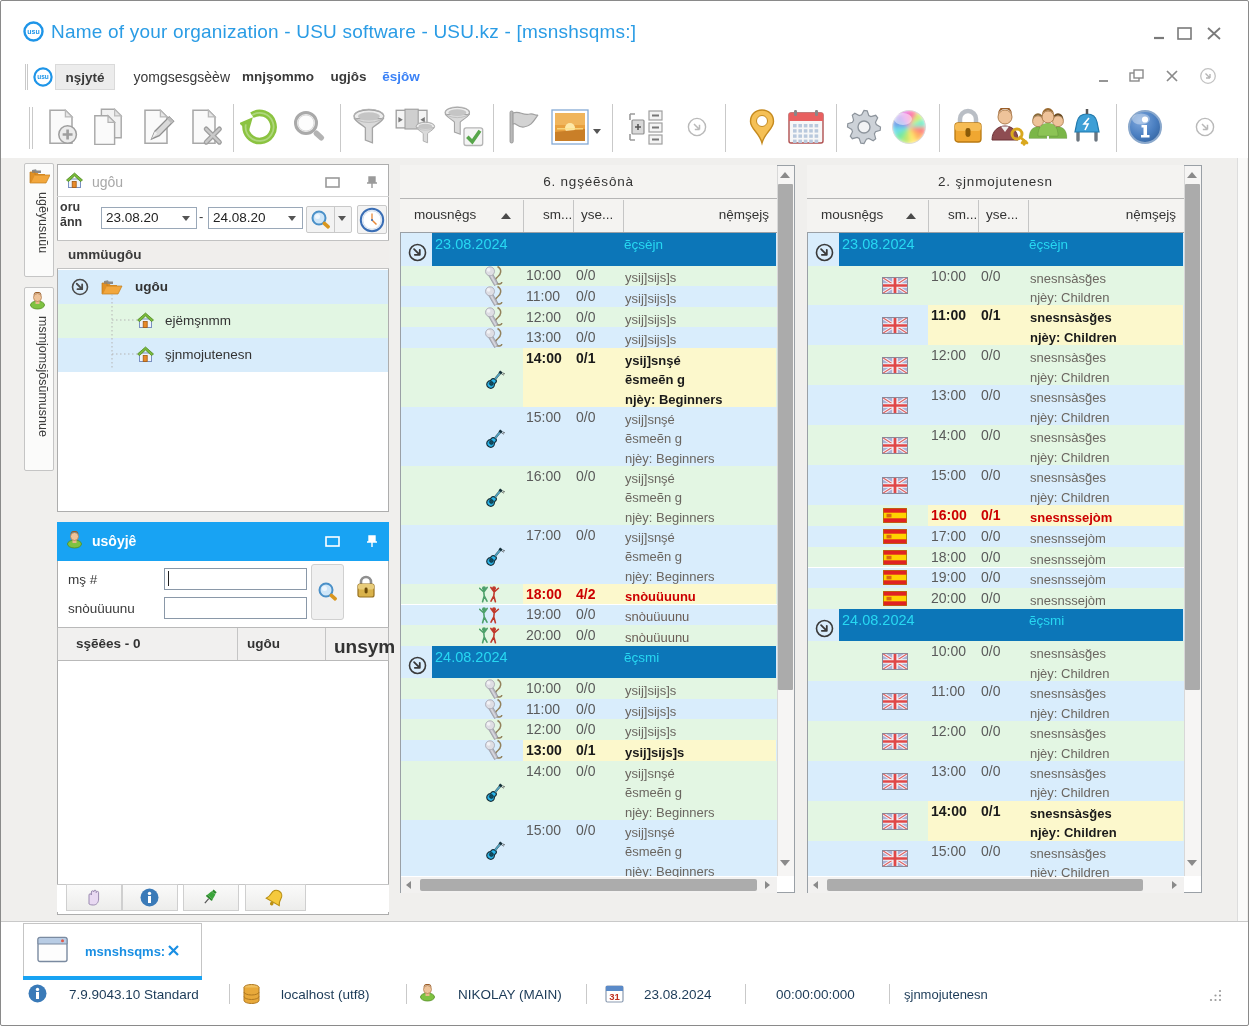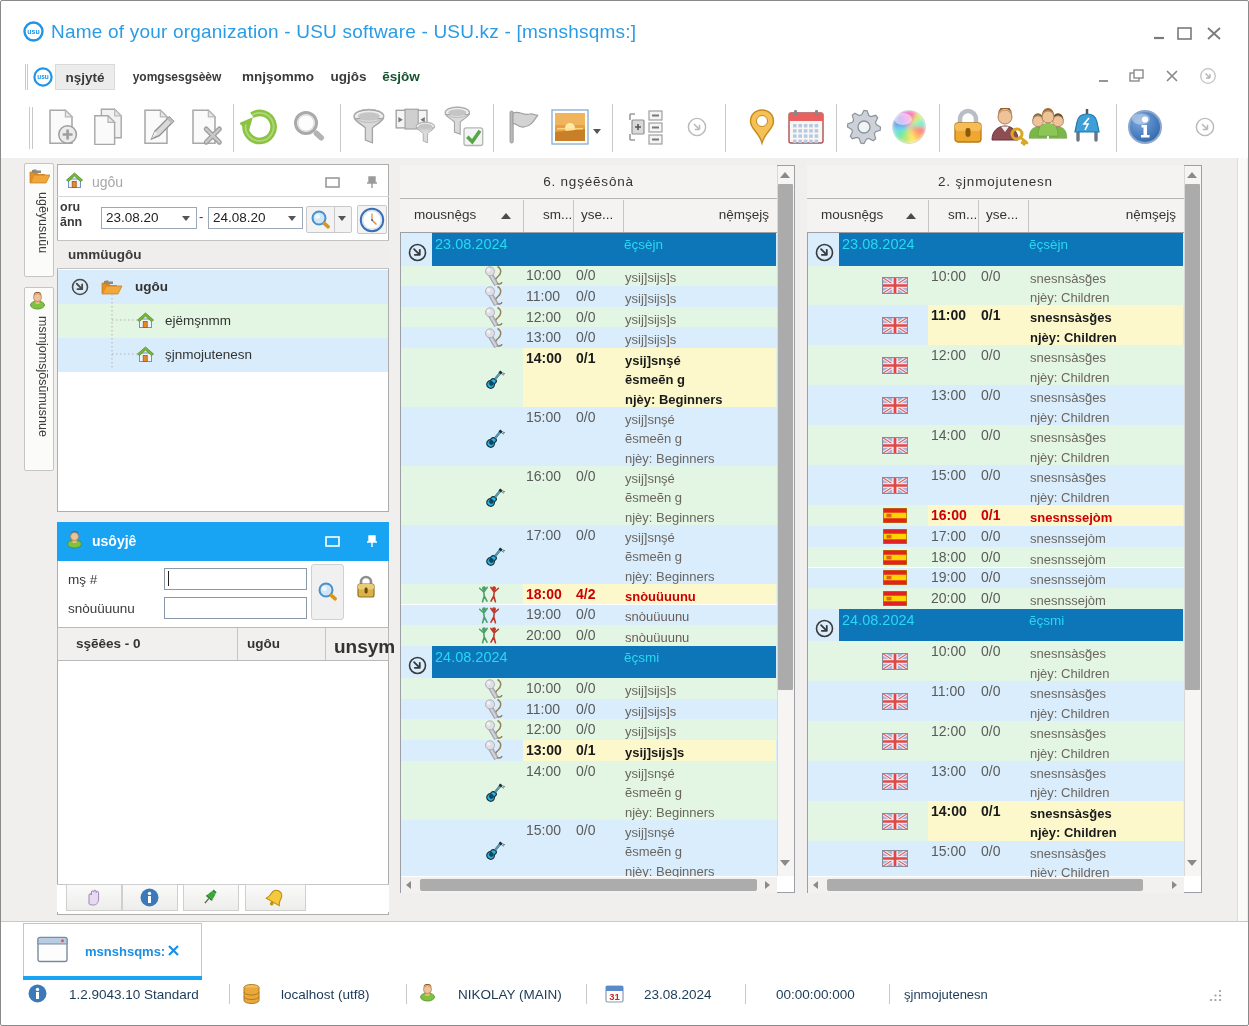--- a/index.html
+++ b/index.html
@@ -19,24 +19,24 @@
     <path d="M8 12 H18" stroke="#7a7a7a" stroke-width="2.2"></path>
 <rect x="32" y="2" width="13" height="11" fill="none" stroke="#7a7a7a" stroke-width="1.6"></rect>
 <path d="M62 2 L74 13 M74 2 L62 13" stroke="#7a7a7a" stroke-width="1.8"></path>
   </svg>
 <div class="abs" style="left:25px;top:64px;width:3px;height:26px;border-left:1px solid #c9c9c9;border-right:1px solid #c9c9c9"></div>
 <div class="abs" style="left:33px;top:67px"><svg width="20" height="20" viewBox="0 0 20 20" style="">
       <circle cx="10.0" cy="10.0" r="8.6" fill="#fff" stroke="#1e95e8" stroke-width="2.2"></circle>
 <text x="10.0" y="12.34" font-family="Liberation Sans" font-size="6.5" font-weight="bold" fill="#1e95e8" text-anchor="middle">usu</text>
     </svg></div>
 <div class="abs k" style="left:55px;top:64px;width:60px;height:26px;background:#ececec;border:1px solid #dadada;font-size:13.5px;color:#3a3a3a;text-align:center;line-height:26px;font-weight:bold">nşjyté</div>
-<div class="abs k" style="left:124px;top:64px;width:106px;height:26px;font-size:12px;color:#3a3a3a;text-align:center;line-height:26px;font-weight:bold">yomgsesgsèèw</div>
+<div class="abs k" style="left:124px;top:64px;width:106px;height:26px;font-size:14px;color:#3a3a3a;text-align:right;line-height:26px;font-weight:normal">yomgsesgsèèw</div>
 <div class="abs k" style="left:241px;top:64px;width:74px;height:26px;font-size:13.5px;color:#3a3a3a;text-align:center;line-height:26px;font-weight:bold">mnjşommo</div>
 <div class="abs k" style="left:326px;top:64px;width:45px;height:26px;font-size:13.5px;color:#3a3a3a;text-align:center;line-height:26px;font-weight:bold">ugjôs</div>
-<div class="abs k" style="left:381px;top:64px;width:40px;height:26px;font-size:13.5px;color:#14532d;text-align:center;line-height:26px;font-weight:bold">ẽsjôw</div>
+<div class="abs k" style="left:381px;top:64px;width:40px;height:26px;font-size:13.5px;color:#3b82f6;text-align:center;line-height:26px;font-weight:bold">ẽsjôw</div>
 <svg width="130" height="18" viewBox="0 0 130 18" style="position:absolute;left:1097px;top:68px">
     <path d="M2 13 H11" stroke="#8a8a8a" stroke-width="1.8"></path>
 <rect x="33" y="5" width="9" height="8" fill="#fff" stroke="#8a8a8a" stroke-width="1.4"></rect>
 <rect x="37" y="2" width="9" height="8" fill="#fff" stroke="#8a8a8a" stroke-width="1.4"></rect>
 <path d="M70 3 L80 13 M80 3 L70 13" stroke="#8a8a8a" stroke-width="1.7"></path>
 <g transform="translate(103,0)">
       <circle cx="8" cy="8" r="7.3" fill="none" stroke="#c2c2c2" stroke-width="1.3"></circle>
       <path d="M5.5 5.5 L10 10 M10 10 V6 M10 10 H6" stroke="#b5b5b5" stroke-width="1.4" fill="none"></path>
     </g>
   </svg>
@@ -940,21 +940,21 @@
     </svg></div>
 <div class="abs k" style="left:85px;top:944px;font-size:13px;color:#1a8fe3;font-weight:bold">msnshsqms:</div>
 <svg width="14" height="13" viewBox="0 0 14 13" style="position:absolute;left:167px;top:944px">
     <path d="M2 2 L11 11 M11 2 L2 11" stroke="#1a8fe3" stroke-width="2.2"></path>
   </svg>
 <div class="abs" style="left:28px;top:984px"><svg width="21" height="21" viewBox="0 0 21 21" style="">
       <circle cx="9.5" cy="9.5" r="9" fill="#3a7ab8"></circle>
 <circle cx="9.5" cy="5.4" r="1.7" fill="#fff"></circle>
 <rect x="8" y="8" width="3" height="7" fill="#fff"></rect>
     </svg></div>
-<div class="abs" style="left:69px;top:987px;font-size:13.5px;color:#1b3a57">1.2.9043.10 Standard</div>
+<div class="abs" style="left:69px;top:987px;font-size:13.5px;color:#1b3a57">7.9.9043.10 Standard</div>
 <div class="abs" style="left:229px;top:984px;width:1px;height:20px;background:#c9c9c9"></div>
 <div class="abs" style="left:406px;top:984px;width:1px;height:20px;background:#c9c9c9"></div>
 <div class="abs" style="left:586px;top:984px;width:1px;height:20px;background:#c9c9c9"></div>
 <div class="abs" style="left:745px;top:984px;width:1px;height:20px;background:#c9c9c9"></div>
 <div class="abs" style="left:889px;top:984px;width:1px;height:20px;background:#c9c9c9"></div>
 <div class="abs" style="left:243px;top:984px"><svg width="17" height="20" viewBox="0 0 17 20" style="">
       <ellipse cx="8.5" cy="3.5" rx="7.5" ry="3" fill="#f0c060" stroke="#b07820" stroke-width="1"></ellipse>
 <path d="M1 3.5 V16.5 a7.5 3 0 0 0 15 0 V3.5" fill="#e8a93a" stroke="#b07820" stroke-width="1"></path>
 <path d="M1 8 a7.5 3 0 0 0 15 0 M1 12.5 a7.5 3 0 0 0 15 0" fill="none" stroke="#b07820" stroke-width="1"></path>
     </svg></div>

